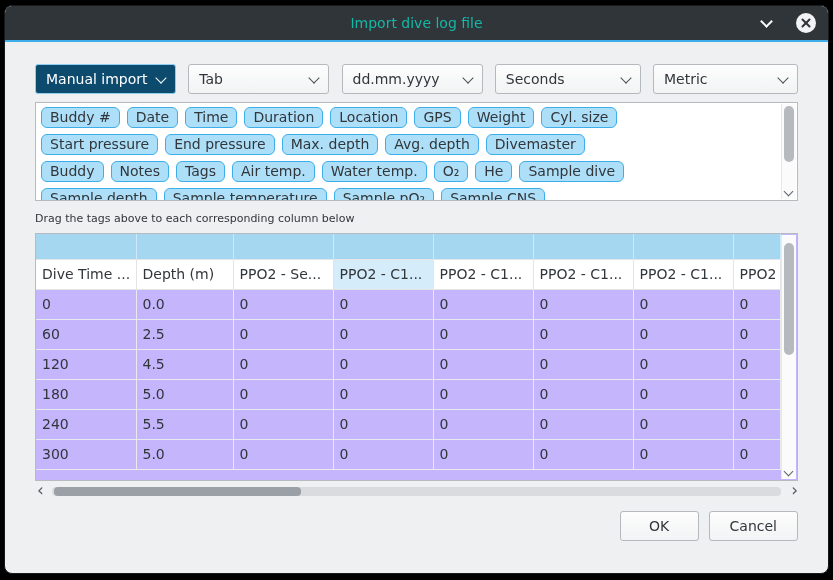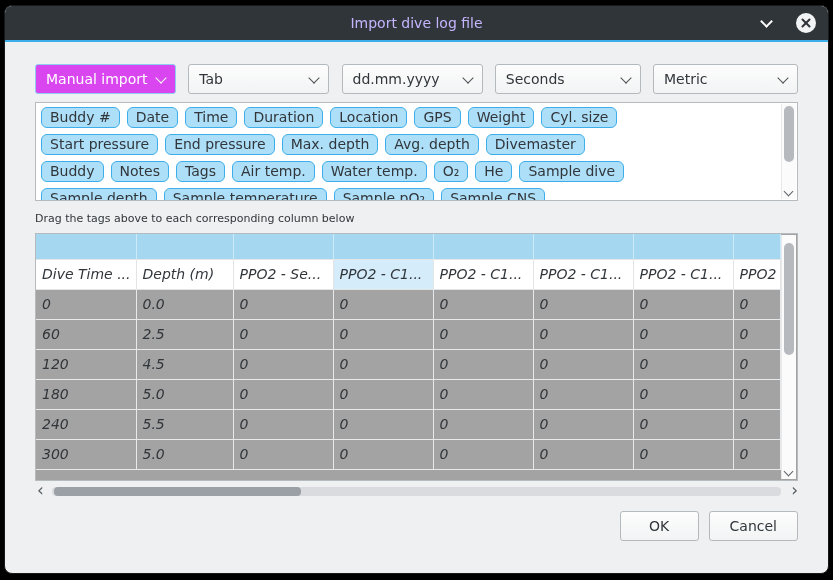--- a/index.html
+++ b/index.html
@@ -15,21 +15,21 @@
   .window{
     position:absolute; left:4px; top:5px; width:825px; height:569px;
     border-radius:8px; overflow:hidden; background:#eff0f1;
     border:1px solid #17191b;
   }
   
   .titlebar{
     height:34px; background:#30353a; position:relative;
     display:flex; align-items:center; justify-content:center;
   }
-  .title{ color:#c4b5fd; font-size:14px; }
+  .title{ color:#14b8a6; font-size:14px; }
   .tb-btn{ position:absolute; top:7px; width:20px; height:20px;
     display:flex; align-items:center; justify-content:center; cursor:pointer; }
   .tb-shade{ right:52px; }
   .chev-down{ width:9px; height:9px; border-right:2px solid #fcfcfc; border-bottom:2px solid #fcfcfc;
     transform:rotate(45deg); margin-top:-4px; }
   .tb-close{ right:12px; border-radius:50%; background:#f2f3f4; }
   .close-icon{ position:relative; width:12px; height:12px; }
   .close-icon::before,.close-icon::after{
     content:""; position:absolute; left:0; right:0; top:5px; height:2px;
     background:#30353a; border-radius:1px; }
@@ -43,21 +43,21 @@
   .combo-row{ margin-top:22px; display:flex; justify-content:space-between; }
   .combo{
     height:30px; display:flex; align-items:center; justify-content:space-between;
     padding:0 9px 0 10px; border:1px solid #b4b9bd; border-radius:3px;
     background:linear-gradient(#fdfdfd,#f2f3f4); cursor:pointer; white-space:nowrap;
   }
   .combo.w1{ width:141px; } .combo.w2{ width:141px; } .combo.w3{ width:141px; }
   .combo.w4{ width:146px; } .combo.w5{ width:145px; }
   .cchev{ width:8px; height:8px; border-right:1.6px solid #4a5157; border-bottom:1.6px solid #4a5157;
     transform:rotate(45deg); margin:-3px 1px 0 8px; flex:none; }
-  .combo.highlight{ background:#d946ef; border-color:#8ecdf0; color:#fff; }
+  .combo.highlight{ background:#0c4a6e; border-color:#8ecdf0; color:#fff; }
   .combo.highlight .cchev{ border-color:#fff; }
 
   
   .tagbox{
     margin-top:8px; height:99px; background:#fff; border:1px solid #b6bbc0;
     position:relative; overflow:hidden;
   }
   .tag-rows{ position:absolute; left:5px; top:4px; right:22px;
     display:flex; flex-direction:column; gap:6px; }
   .tag-row{ display:flex; gap:7px; }
@@ -71,22 +71,22 @@
     background:#fbfbfc; border-left:1px solid #e6e8ea; }
   .vhandle{ position:absolute; left:2px; right:2px; background:#b6babe; border-radius:5px; }
   .varrow{ position:absolute; bottom:4px; left:3px; width:7px; height:7px;
     border-right:1.6px solid #5d646a; border-bottom:1.6px solid #5d646a;
     transform:rotate(45deg); }
 
   .instruction{ margin-top:11px; font-size:11px; }
 
   
   .tablebox{
-    margin-top:8px; height:248px; background:#a3a3a3; border:1px solid #b6bbc0;
-    position:relative; overflow:hidden;font-style:italic;
+    margin-top:8px; height:248px; background:#c4b5fd; border:1px solid #b6bbc0;
+    position:relative; overflow:hidden;
   }
   .tbl{ border-collapse:collapse; table-layout:fixed; width:728px; }
   .tbl col:nth-child(1){ width:100px; } .tbl col:nth-child(2){ width:97px; }
   .tbl col:nth-child(3){ width:100px; } .tbl col:nth-child(4){ width:100px; }
   .tbl col:nth-child(5){ width:100px; } .tbl col:nth-child(6){ width:100px; }
   .tbl col:nth-child(7){ width:100px; } .tbl col:nth-child(8){ width:47px; }
   .drop-row th{
     height:25px; background:#a6d7f1; border-right:1px solid #cdeafa;
     border-bottom:1px solid #e4e6e8; cursor:pointer;
   }

